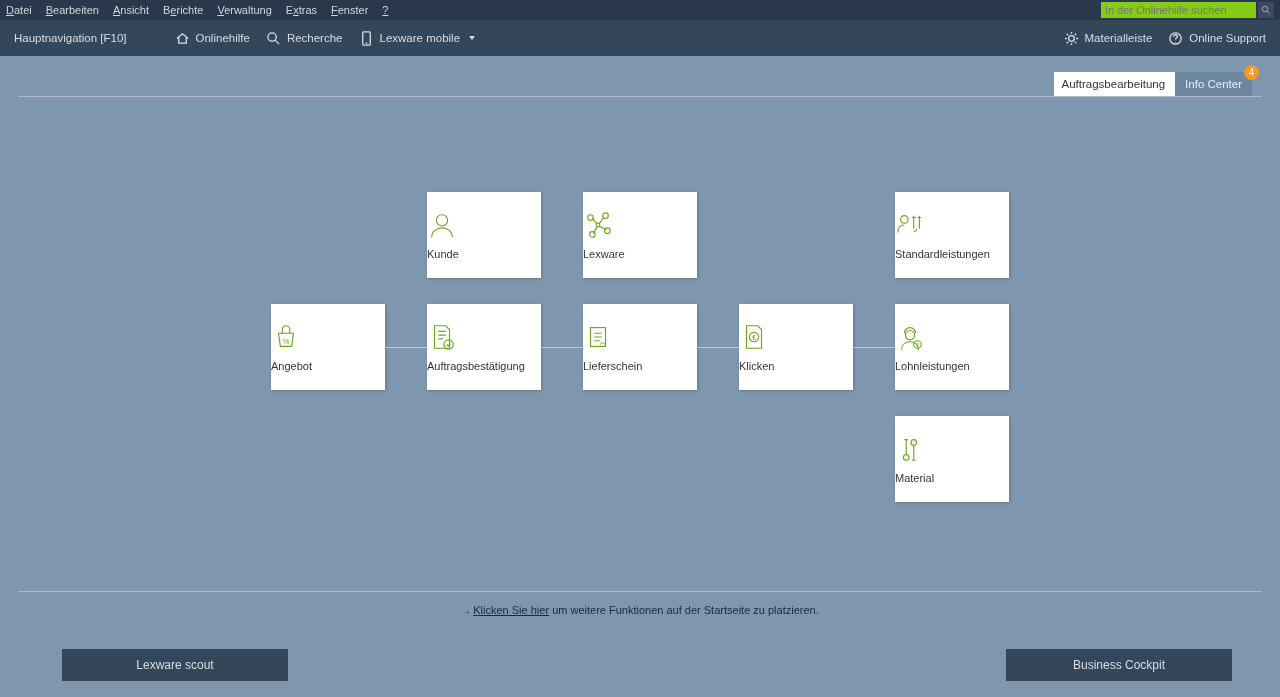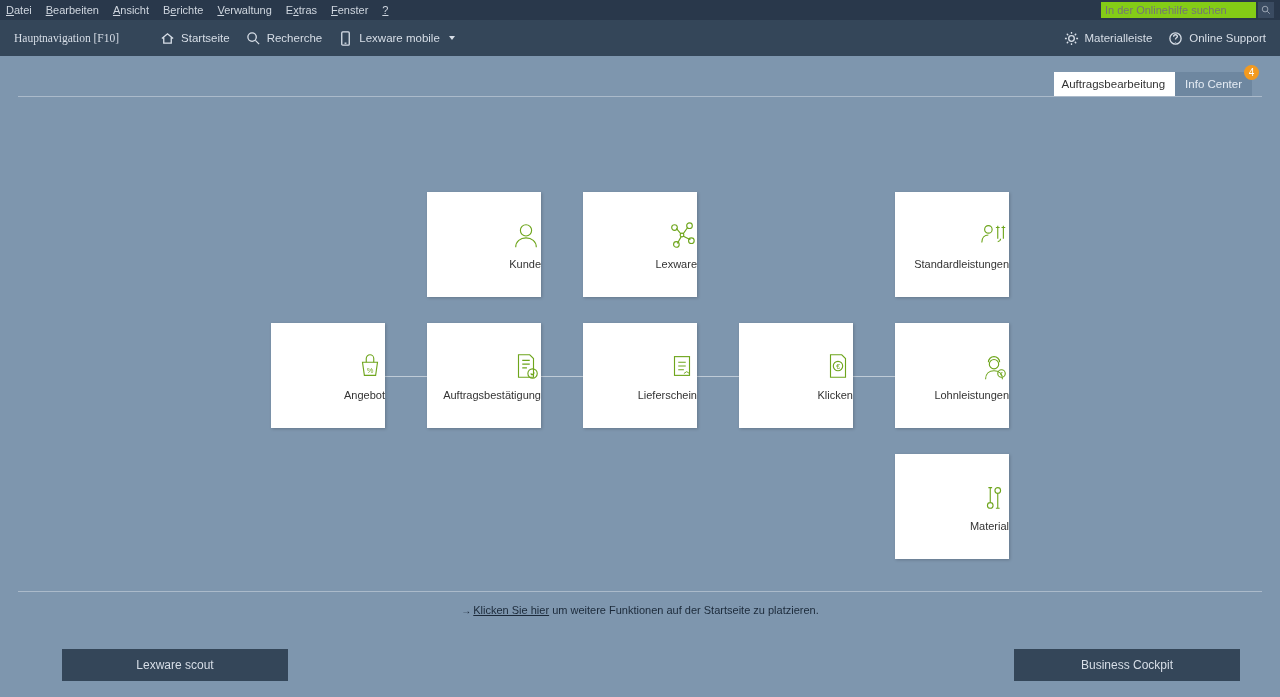--- a/index.html
+++ b/index.html
@@ -12,21 +12,21 @@
   .menubar .menu-item .u { text-decoration:underline; }
   .menubar .spacer { flex:1; }
   .searchbox { display:flex; align-items:center; }
   .searchbox input { width:155px; height:16px; font-size:11px; border:none; padding:1px 4px; background:#84cc16; color:#333; }
   .searchbox .sbtn { width:16px; height:16px; background:#3a4b61; color:#cfd6df; display:flex; align-items:center; justify-content:center; margin-left:2px; }
   .searchbox .sbtn svg { width:10px; height:10px; }
 
   
   .toolbar { height:36px; background:#344659; display:flex; align-items:center; padding:0 14px; color:#d7dee7; font-size:11.5px; }
   .tb-left, .tb-right { display:flex; align-items:center; gap:16px; }
-  .tb-left .navlabel { margin-right:9px;font-family:Liberation Serif, serif; }
+  .tb-left .navlabel { margin-right:16px; }
   .tb-item { display:flex; align-items:center; gap:6px; cursor:default; }
   .tb-item svg { width:15px; height:15px; stroke:#d7dee7; fill:none; stroke-width:1.4; }
   .tb-right { margin-left:auto; }
   .caret { width:0; height:0; border-left:3px solid transparent; border-right:3px solid transparent; border-top:4px solid #d7dee7; display:inline-block; margin-left:3px; }
 
   
   .main { position:absolute; top:56px; left:0; right:0; bottom:0; }
 
   
   .tabs { position:absolute; top:16px; right:28px; display:flex; height:24px; font-size:11.5px; }
@@ -34,35 +34,35 @@
   .tab.active { background:#fff; color:#333;padding-left:8px; }
   .tab.inactive { background:#6e87a0; color:#e5ecf4; }
   .badge { position:absolute; top:-7px; right:-7px; background:#f39a1f; color:#fff; font-size:10px; width:15px; height:15px; border-radius:50%; display:flex; align-items:center; justify-content:center; }
   .tab-info { position:relative; }
 
   .hr-top { position:absolute; top:40px; left:18px; right:18px; height:0; border-top:1px solid rgba(255,255,255,0.35); }
 
   
   .grid { position:absolute; top:136px; left:0; right:0; display:flex; flex-direction:column; align-items:center; }
   .row { display:flex; gap:42px; margin-bottom:26px; position:relative; align-items:center; }
-  .tile { width:114px; height:105px; background:#fff; box-shadow:1px 1px 3px rgba(0,0,0,.2); display:flex; flex-direction:column; align-items:flex-end; justify-content:center; gap:8px; position:relative; cursor:default; }
+  .tile { width:114px; height:86px; background:#fff; box-shadow:1px 1px 3px rgba(0,0,0,.2); display:flex; flex-direction:column; align-items:flex-start; justify-content:center; gap:8px; position:relative; cursor:default; }
   .tile .lbl { font-size:11px; color:#333; text-align:center; }
   .tile svg { width:30px; height:30px; stroke:#6ea51c; fill:none; stroke-width:1.2; }
   .placeholder { width:114px; height:86px; }
   .connector { position:absolute; height:1px; background:rgba(255,255,255,.5); width:42px; top:50%; }
 
   
   .hr-bot { position:absolute; top:535px; left:18px; right:18px; height:0; border-top:1px solid rgba(255,255,255,0.35); }
   .hint { position:absolute; top:548px; left:0; right:0; text-align:center; color:#1c2a3a; font-size:11px; }
   .hint .arrow { font-size:10px; margin-right:2px; }
   .hint a { text-decoration:underline; color:#1c2a3a; }
 
   .bbtn { position:absolute; bottom:16px; width:226px; height:32px; background:#344659; color:#d7dee7; display:flex; align-items:center; justify-content:center; font-size:12px; cursor:default; }
   .bbtn.left { left:32px;margin-left:30px; }
-  .bbtn.right { right:40px; }
+  .bbtn.right { right:48px; }
 </style>
 </head>
 <body>
 
 <div class="menubar">
   <span class="menu-item"><span class="u">D</span>atei</span>
   <span class="menu-item"><span class="u">B</span>earbeiten</span>
   <span class="menu-item"><span class="u">A</span>nsicht</span>
   <span class="menu-item">B<span class="u">e</span>richte</span>
   <span class="menu-item"><span class="u">V</span>erwaltung</span>
@@ -85,21 +85,21 @@
   <div class="tb-left">
     <span class="navlabel">Hauptnavigation [F10]</span>
     <span><svg viewBox="0 0 16 16">
           <path d="M5 2h6l-1 4 2 2H4l2-2z" fill="#d7dee7"></path>
           <line x1="8" y1="8" x2="8" y2="13" stroke="#d7dee7"></line>
         </svg></span>
     <span class="tb-item">
       <svg viewBox="0 0 16 16">
           <path d="M2 8l6-5 6 5M4 7v6h8V7"></path>
         </svg>
-      <span>Startseite</span>
+      <span>Onlinehilfe</span>
     </span>
     <span class="tb-item">
       <svg viewBox="0 0 16 16">
           <circle cx="6.5" cy="6.5" r="4.5"></circle>
           <line x1="10" y1="10" x2="14" y2="14"></line>
         </svg>
       <span>Recherche</span>
     </span>
     <span class="tb-item">
       <svg viewBox="0 0 16 16">

